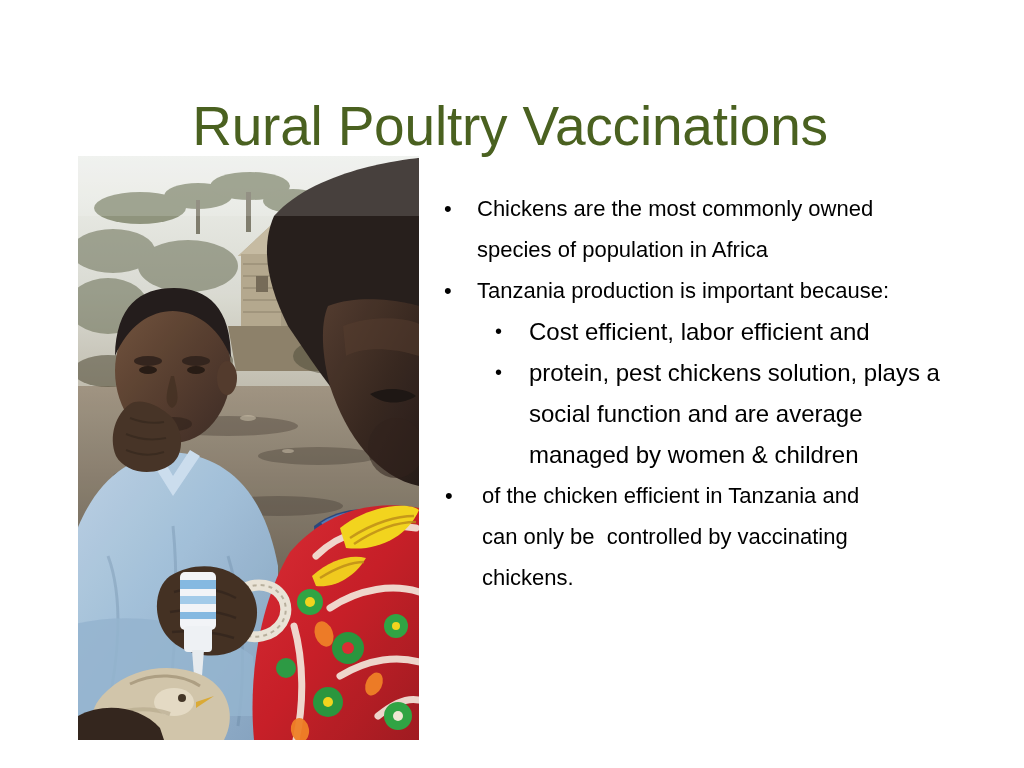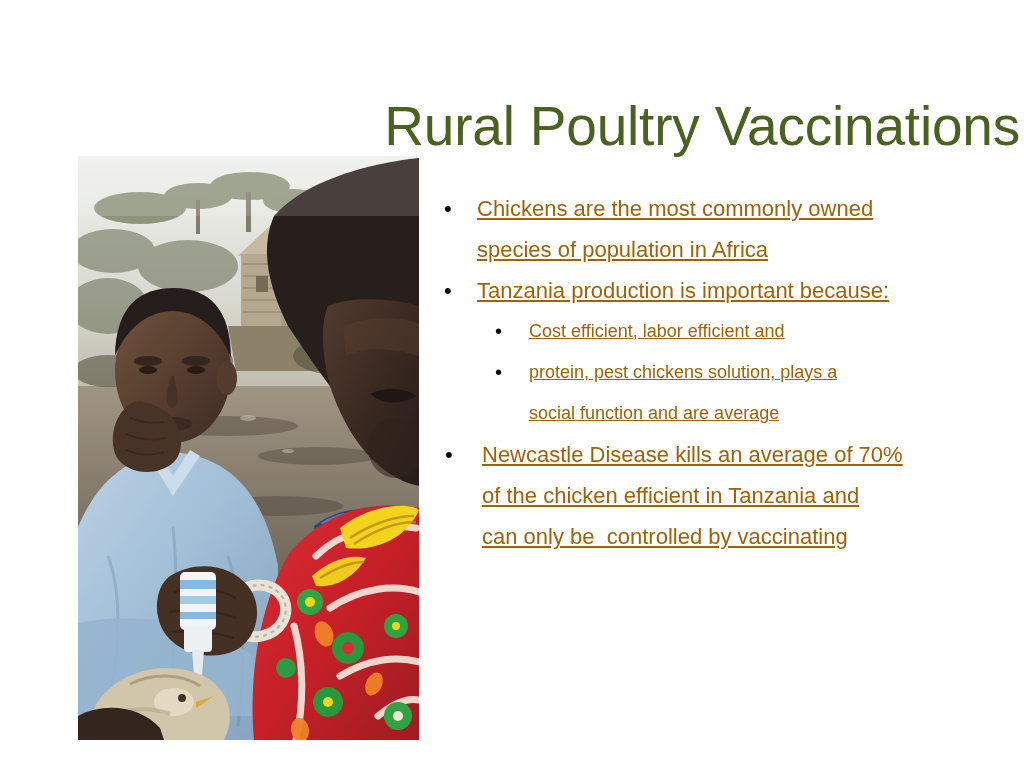--- a/index.html
+++ b/index.html
@@ -16,21 +16,21 @@
     overflow: hidden;
     font-family: "Liberation Sans", sans-serif;
   }
 
   
   .slide-title {
     position: absolute;
     left: 0;
     top: 58px;
     width: 1020px;
-    text-align: right;
+    text-align: center;
     font-family: "Liberation Sans", sans-serif;
     font-size: 55px;
     font-weight: normal;
     line-height: 62px;
     color: #4a6120;
     letter-spacing: -0.2px;
     white-space: nowrap;
   }
 
   
@@ -92,27 +92,26 @@
     top: 0;
     font-size: 20px;
     line-height: 41px;
     color: #000000;
   }
   .bullet-text {
     display: block;
     font-family: "Liberation Sans", sans-serif;
     font-size: 22px;
     line-height: 41px;
-    color: #a16207;
+    color: #000000;
     font-weight: normal;
     white-space: pre-wrap;
-    text-decoration: underline;
   }
   .bullet-l2 .bullet-text {
-    font-size: 18px;
+    font-size: 24px;
   }
 </style>
 </head>
 <body>
 
 <div class="slide">
 
   <h1 class="slide-title">Rural Poultry Vaccinations</h1>
 
   <div class="photo">
@@ -349,23 +348,24 @@
 
     <div class="bullet-row bullet-l2">
       <span class="marker">•</span>
       <span class="bullet-text">Cost efficient, labor efficient and</span>
     </div>
 
     <div class="bullet-row bullet-l2">
       <span class="marker">•</span>
       <span class="bullet-text">protein, pest chickens solution, plays a</span>
       <span class="bullet-text">social function and are average</span>
+      <span class="bullet-text">managed by women &amp; children</span>
     </div>
 
     <div class="bullet-row bullet-l1b">
       <span class="marker">•</span>
-      <span class="bullet-text">Newcastle Disease kills an average of 70%</span>
       <span class="bullet-text">of the chicken efficient in Tanzania and</span>
       <span class="bullet-text">can only be  controlled by vaccinating</span>
+      <span class="bullet-text">chickens.</span>
     </div>
 
   </div>
 </div>
 
 </body></html>

